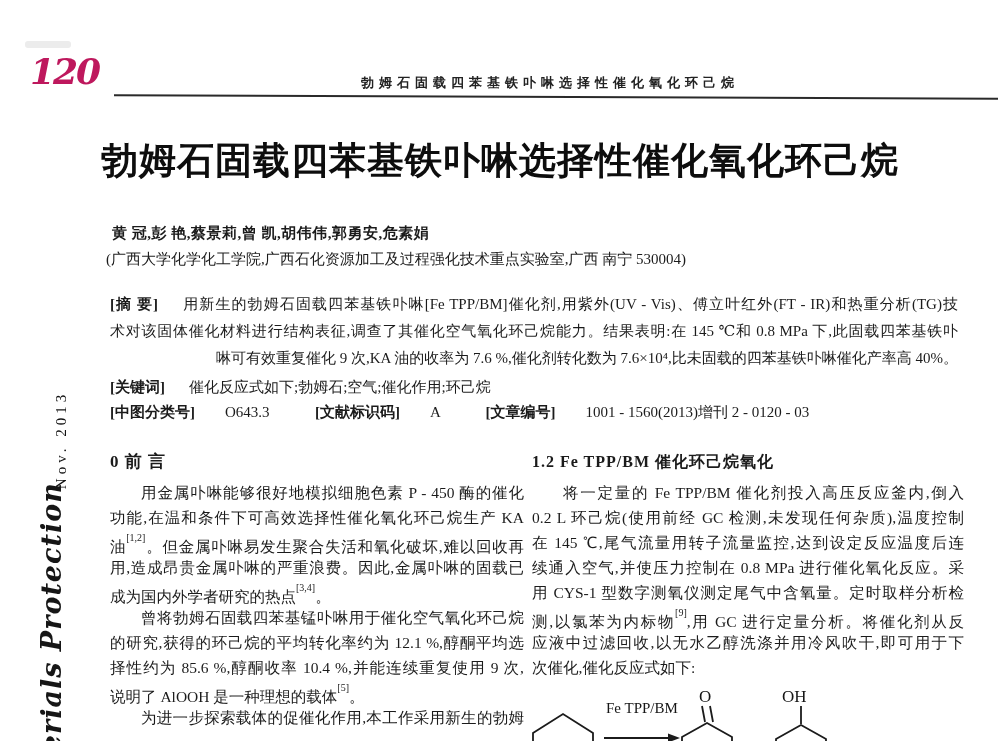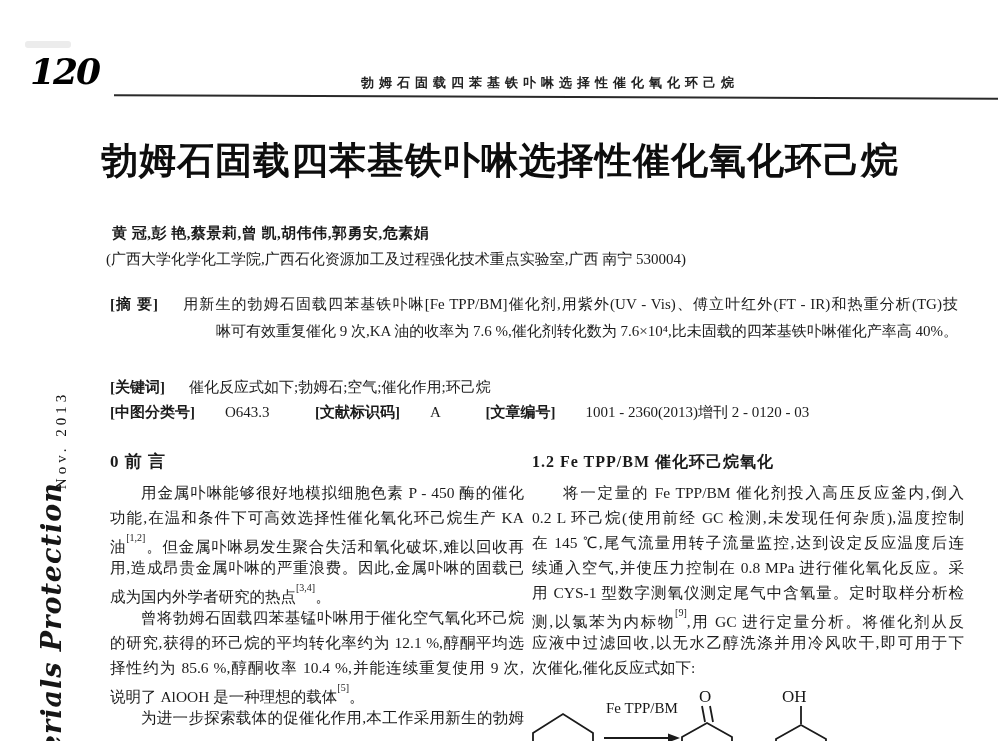--- a/index.html
+++ b/index.html
@@ -5,21 +5,21 @@
   html,body{margin:0;padding:0;}
   body{
     width:1000px;height:741px;position:relative;overflow:hidden;
     background:#ffffff;color:#1b1b1b;
     font-family:"Liberation Serif","DejaVu Serif",serif;
   }
   
   .page-number{
     position:absolute;left:30px;top:50px;
     font-family:"DejaVu Serif",serif;font-weight:bold;font-style:italic;
-    font-size:36px;letter-spacing:-2px;color:#000000;
+    font-size:36px;letter-spacing:-2px;color:#be185d;
   }
   .running-header{
     position:absolute;left:160px;right:60px;top:74px;text-align:center;
     font-size:13px;font-weight:bold;letter-spacing:5px;color:#222;
     white-space:nowrap;
   }
   .header-rule{
     position:absolute;left:114px;right:2px;top:96px;height:0;
     border-top:2px solid #2a2a2a;transform:rotate(0.22deg);
   }
@@ -92,33 +92,34 @@
 
 <div class="issue-date">Nov. 2013</div>
 <div class="journal-name">Materials Protection</div>
 
 <div class="article-title">勃姆石固载四苯基铁卟啉选择性催化氧化环己烷</div>
 <div class="authors">黄 冠,彭 艳,蔡景莉,曾 凯,胡伟伟,郭勇安,危素娟</div>
 <div class="affiliation">(广西大学化学化工学院,广西石化资源加工及过程强化技术重点实验室,广西 南宁 530004)</div>
 
 <div class="abstract">
   <div class="line fill"><span class="lbl">[摘 要]</span><span>用新生的勃姆石固载四苯基铁卟啉[Fe TPP/BM]催化剂,用紫外(UV - Vis)、傅立叶红外(FT - IR)和热重分析(TG)技</span></div>
+  <div class="line fill">术对该固体催化材料进行结构表征,调查了其催化空气氧化环己烷能力。结果表明:在 145 ℃和 0.8 MPa 下,此固载四苯基铁卟</div>
   <div class="line">啉可有效重复催化 9 次,KA 油的收率为 7.6 %,催化剂转化数为 7.6×10⁴,比未固载的四苯基铁卟啉催化产率高 40%。</div>
 </div>
 
 <div class="keywords">
   <span class="lbl">[关键词]</span><span>催化反应式如下;勃姆石;空气;催化作用;环己烷</span>
 </div>
 
 <div class="classline">
   <span class="lbl">[中图分类号]</span><span class="val">O643.3</span>
   <span class="gap"></span>
   <span class="lbl">[文献标识码]</span><span class="val">A</span>
   <span class="gap"></span>
-  <span class="lbl">[文章编号]</span><span class="val">1001 - 2360(2013)增刊 2 - 0120 - 03</span>
+  <span class="lbl">[文章编号]</span><span class="val">1001 - 1560(2013)增刊 2 - 0120 - 03</span>
 </div>
 
 <div class="column col-left">
   <div class="sec-heading">0  前  言</div>
   <div class="bline fill ind">用金属卟啉能够很好地模拟细胞色素 P - 450 酶的催化</div>
   <div class="bline fill">功能,在温和条件下可高效选择性催化氧化环己烷生产 KA</div>
   <div class="bline fill">油<sup>[1,2]</sup>。但金属卟啉易发生聚合失活和氧化破坏,难以回收再</div>
   <div class="bline fill">用,造成昂贵金属卟啉的严重浪费。因此,金属卟啉的固载已</div>
   <div class="bline">成为国内外学者研究的热点<sup>[3,4]</sup>。</div>
   <div class="bline fill ind">曾将勃姆石固载四苯基锰卟啉用于催化空气氧化环己烷</div>

